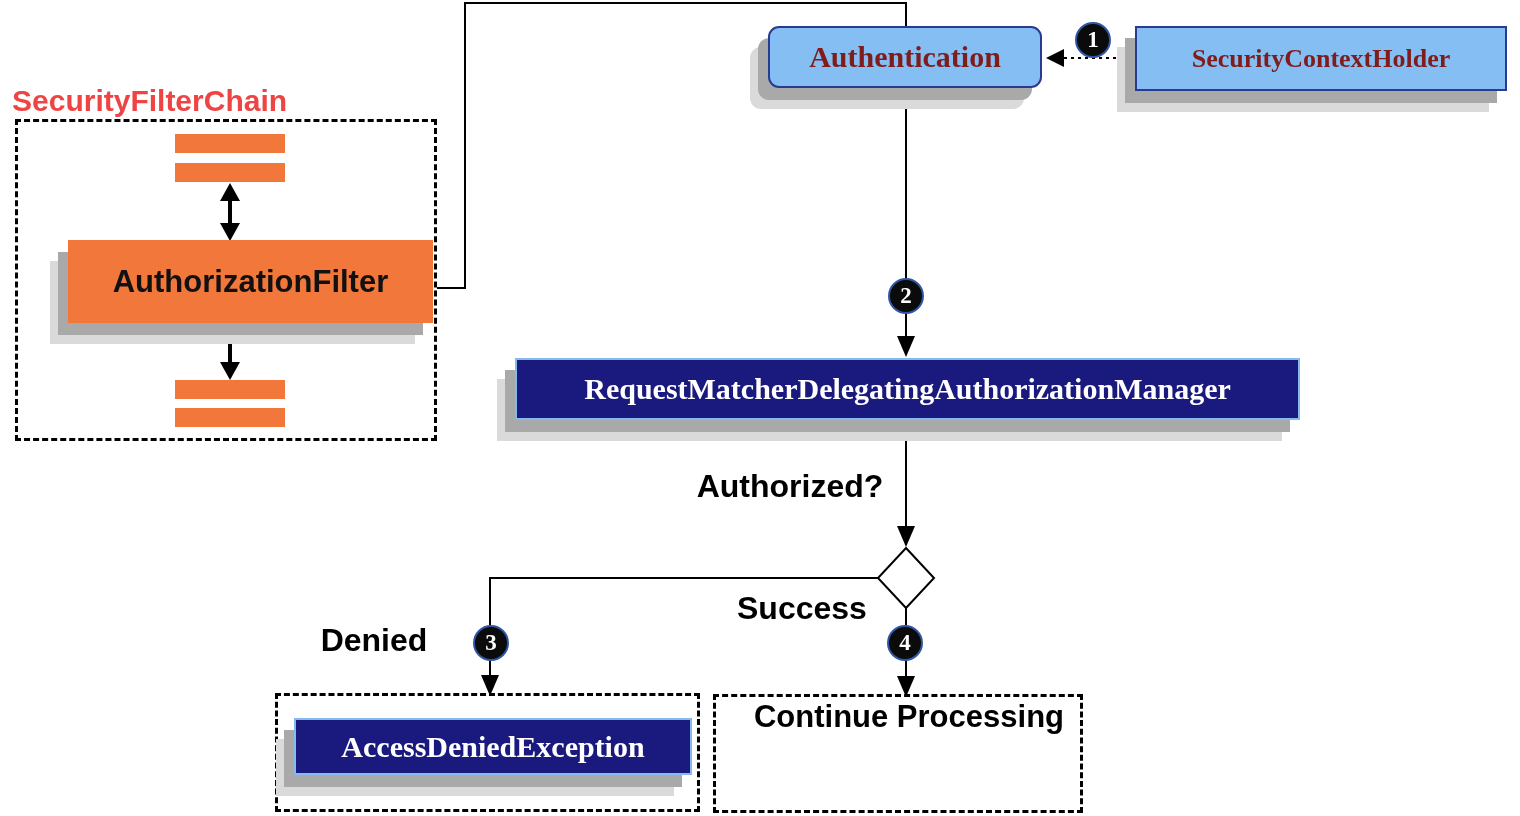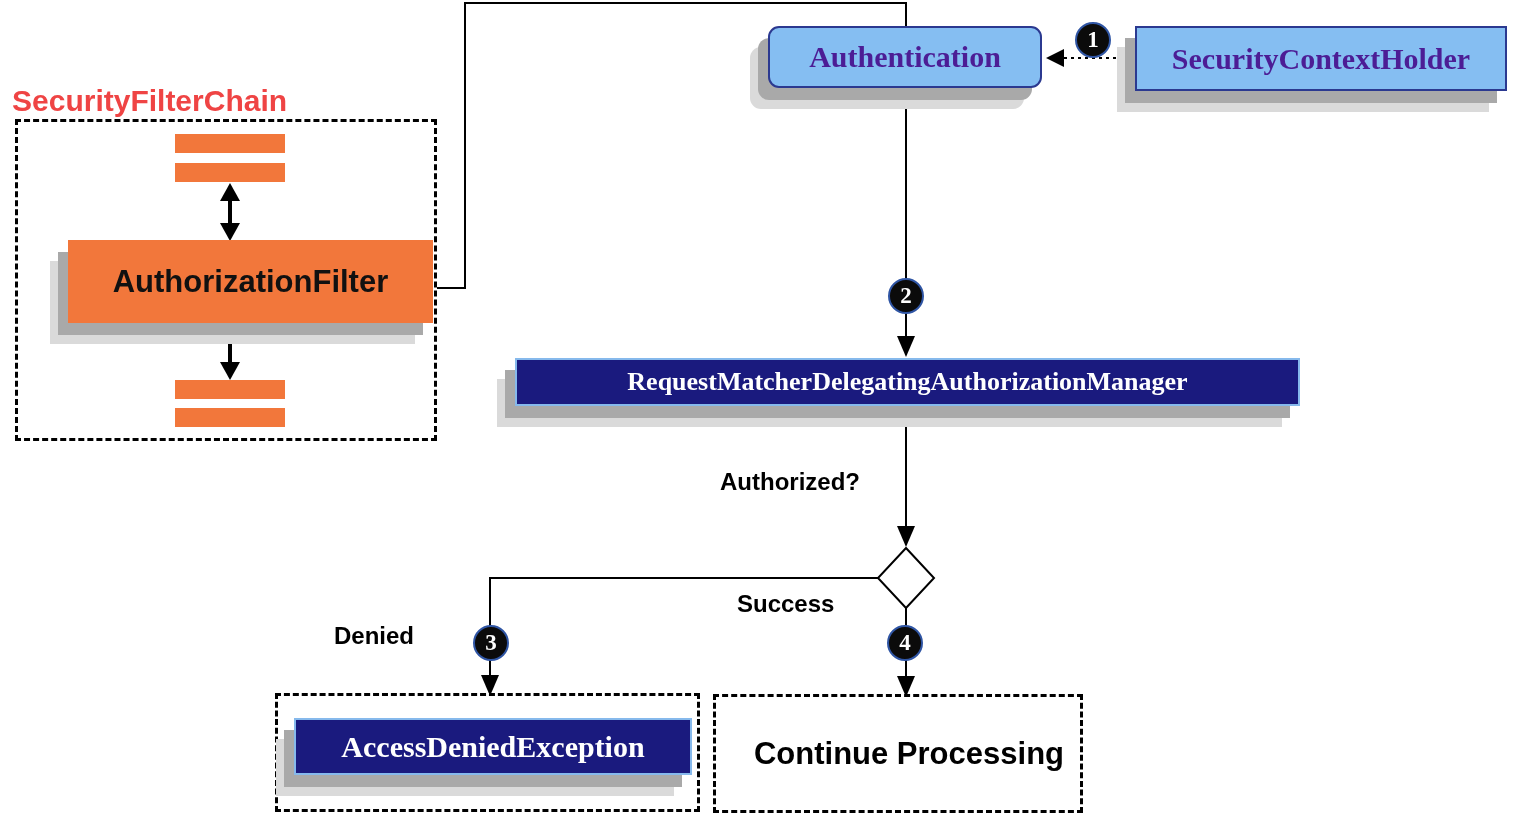--- a/index.html
+++ b/index.html
@@ -18,55 +18,55 @@
     font-family:"Liberation Sans",sans-serif;overflow:hidden;
   }
   svg.wires{position:absolute;left:0;top:0;z-index:1;}
   .node{
     position:absolute;z-index:2;display:flex;align-items:center;justify-content:center;
     box-sizing:border-box;text-align:center;
   }
   .shadowed{box-shadow:-10px 12px 0 var(--shadow-dark),-18px 21px 0 var(--shadow-light);}
   .orange{background:var(--orange);color:#111;font-weight:bold;margin-left:20px;}
   .blue{
-    background:var(--light-blue);border:2px solid var(--box-border-blue);color:#4c1d95;
+    background:var(--light-blue);border:2px solid var(--box-border-blue);color:#7f1d1d;
     font-family:"Liberation Serif",serif;font-weight:bold;
   }
   .navy{
     background:var(--navy);border:2px solid var(--navy-border);color:#fff;
     font-family:"Liberation Serif",serif;font-weight:bold;
   }
   .title{
     position:absolute;left:12px;top:84px;z-index:2;
     font-size:30px;font-weight:bold;color:#ef4444;white-space:nowrap;
   }
   .chain-box{
     position:absolute;left:15px;top:119px;width:422px;height:322px;z-index:1;
     border:3px dashed #000;box-sizing:border-box;
   }
   .bar{position:absolute;left:175px;width:110px;height:19px;background:var(--orange);z-index:2;}
   .bar.b1{top:134px;} .bar.b2{top:163px;} .bar.b3{top:380px;} .bar.b4{top:408px;}
   .af{left:48px;top:240px;width:365px;height:83px;font-size:31px;}
   .auth{left:768px;top:26px;width:274px;height:62px;border-radius:11px;font-size:30px;}
-  .sch{left:1135px;top:26px;width:372px;height:65px;font-size:30px;}
-  .rm{left:515px;top:358px;width:785px;height:48px;font-size:26px;}
+  .sch{left:1135px;top:26px;width:372px;height:65px;font-size:26px;}
+  .rm{left:515px;top:358px;width:785px;height:62px;font-size:30px;}
   .ade{left:294px;top:718px;width:398px;height:57px;font-size:30px;}
   .label{
-    position:absolute;z-index:2;font-weight:bold;color:#000;font-size:24px;white-space:nowrap;
+    position:absolute;z-index:2;font-weight:bold;color:#000;font-size:32px;white-space:nowrap;
   }
   .authorized{left:650px;top:468px;width:280px;text-align:center;}
   .denied{left:300px;top:622px;width:148px;text-align:center;}
   .success{left:737px;top:590px;text-align:center;}
   .dashed{
     position:absolute;z-index:1;border:3px dashed #000;box-sizing:border-box;background:#fff;
   }
   .denied-box{left:275px;top:693px;width:425px;height:119px;}
   .success-box{
     left:713px;top:694px;width:370px;height:119px;
-    display:flex;flex-direction:column;justify-content:center;align-items:flex-end;
+    display:flex;flex-direction:column;justify-content:space-between;align-items:flex-end;
     padding-right:16px;font-weight:bold;font-size:31px;line-height:40px;color:#000;
   }
   .step{
     position:absolute;z-index:3;width:36px;height:36px;border-radius:50%;
     background:#0b0b0b;border:2px solid #2F55A4;box-sizing:border-box;
     color:#fff;font-family:"Liberation Serif",serif;font-weight:bold;font-size:23px;
     display:flex;align-items:center;justify-content:center;
   }
   .s1{left:1075px;top:22px;} .s2{left:888px;top:278px;}
   .s3{left:473px;top:625px;} .s4{left:887px;top:625px;}

